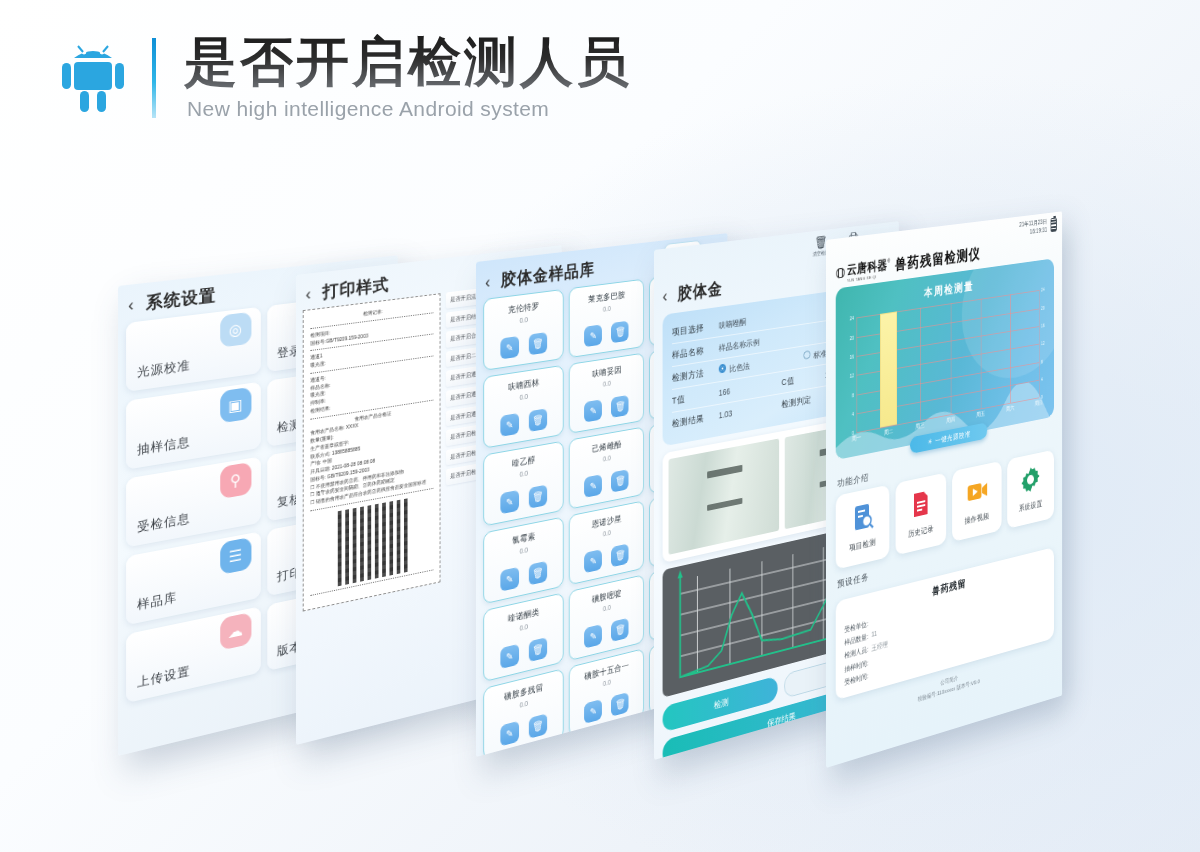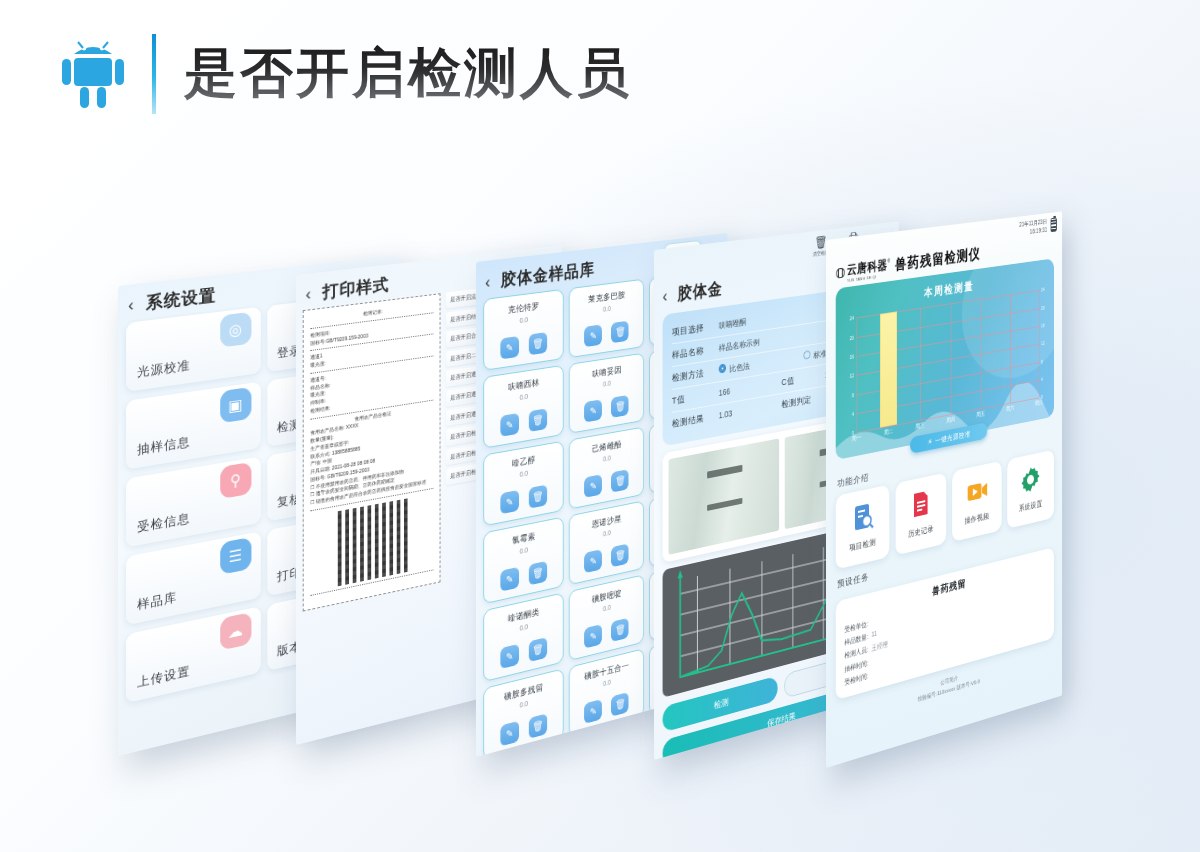--- a/index.html
+++ b/index.html
@@ -346,20 +346,21 @@
         <rect x="18" y="47" width="9" height="21" rx="4.5"></rect>
         <rect x="35" y="47" width="9" height="21" rx="4.5"></rect>
       </g>
       <line x1="16" y1="2" x2="21" y2="8" stroke="#2ba6e0" stroke-width="2"></line>
       <line x1="46" y1="2" x2="41" y2="8" stroke="#2ba6e0" stroke-width="2"></line>
     </svg>
   </div>
   <div id="header-divider"></div>
   <div id="header-text">
     <div id="title-cn">是否开启检测人员</div>
+    <div id="title-en">New high intelligence Android system</div>
   </div>
 </div>
 
 <div id="stage">
 
   <div class="panel" id="p1">
     <div class="nav-bar">
       <span class="nav-back">‹</span>
       <span class="nav-title">系统设置</span>
     </div>

